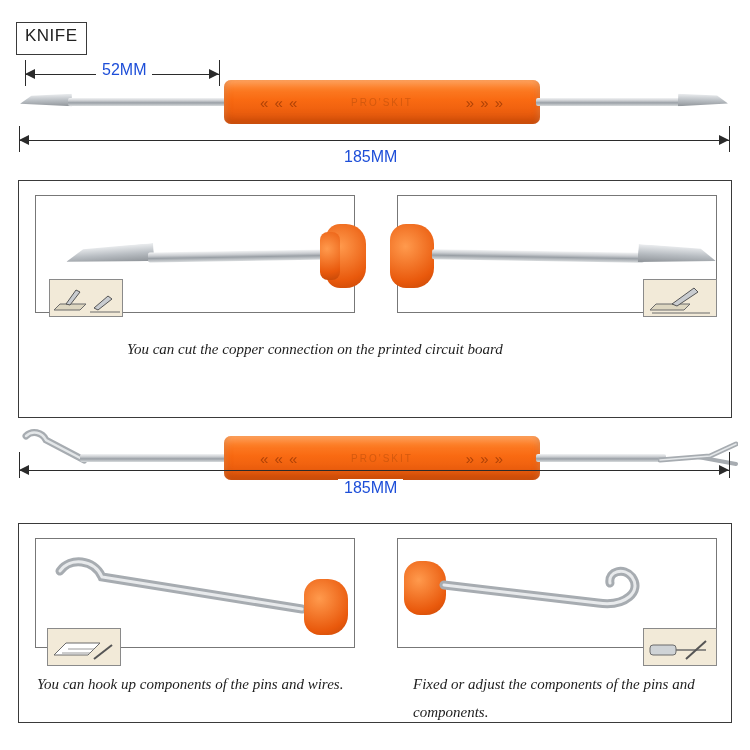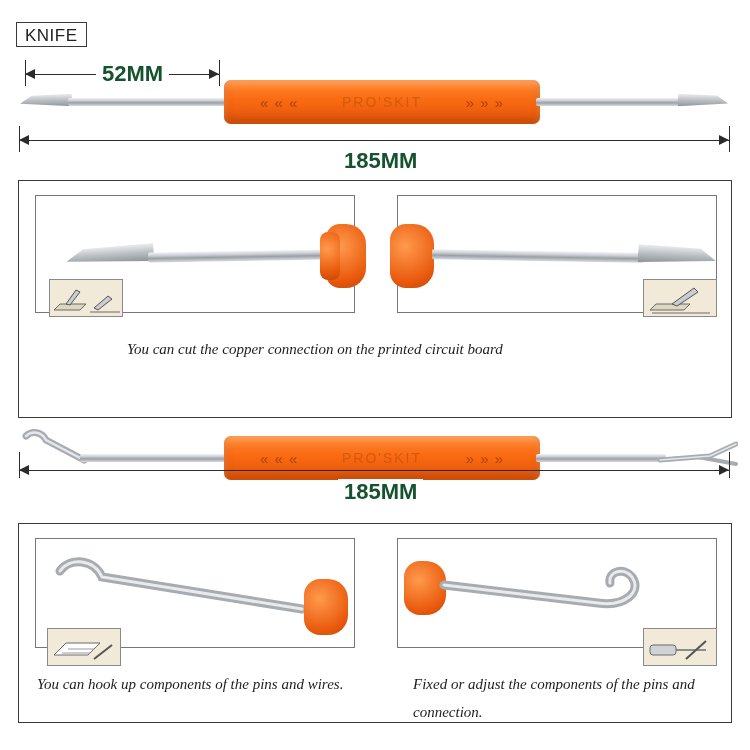--- a/index.html
+++ b/index.html
@@ -21,40 +21,39 @@
     height: 750px;
   }
 
   
   .section-title {
     position: absolute;
     border: 1.5px solid #3a3a3a;
     background: #ffffff;
     font-size: 17px;
     letter-spacing: 0.5px;
-    padding: 3px 8px 0 8px;
+    padding: 3px 8px 8px 8px;
     color: #222;
     font-family: "Liberation Sans", sans-serif;
   }
   #title-knife { left: 16px; top: 22px; }
   #title-hook  { left: 16px; top: 386px; }
 
   
   .dim-line {
     position: absolute;
     height: 1px;
     background: #2b2b2b;
   }
   .dim-label {
     position: absolute;
-    font-size: 22px;
-    color: #14532d;
+    font-size: 16px;
+    color: #1d4ed8;
     background: #fff;
     padding: 0 6px;
-    font-weight: bold;
   }
   .arrow-l, .arrow-r {
     position: absolute;
     width: 0; height: 0;
     border-top: 5px solid transparent;
     border-bottom: 5px solid transparent;
   }
   .arrow-l { border-right: 10px solid #2b2b2b; }
   .arrow-r { border-left: 10px solid #2b2b2b; }
   .tick {
@@ -80,21 +79,21 @@
     font-size: 15px;
     letter-spacing: 1px;
     opacity: .85;
     font-family: "Liberation Sans", sans-serif;
   }
   .grip .brand {
     position: absolute;
     top: 50%;
     left: 50%;
     transform: translate(-50%,-50%);
-    font-size: 14px;
+    font-size: 10px;
     color: #c9540c;
     letter-spacing: 2px;
     opacity: .75;
     white-space: nowrap;
     text-align: right;
   }
 
   .shaft {
     position: absolute;
     background: linear-gradient(180deg,#f2f3f4 0%, #c9ccd0 35%, #9aa0a6 60%, #d8dbdd 100%);
@@ -283,16 +282,16 @@
       <svg width="74" height="38" viewBox="0 0 74 38">
         <rect x="0" y="0" width="74" height="38" fill="#f2ead8"></rect>
         <rect x="6" y="16" width="26" height="10" rx="3" fill="#cfd3d6" stroke="#6b6b6b" stroke-width="1"></rect>
         <line x1="32" y1="21" x2="62" y2="21" stroke="#6b6b6b" stroke-width="1.5"></line>
         <path d="M42 30 L62 12" stroke="#555" stroke-width="2" fill="none"></path>
       </svg>
     </div>
 
     <div class="caption" style="left:394px; top:152px;">Fixed or adjust the components of the pins and</div>
     <div class="caption" style="left:18px; top:152px;">You can hook up  components of the pins and wires.</div>
-    <div class="caption" style="left:394px; top:180px;">connection.</div>
+    <div class="caption" style="left:394px; top:180px;">components.</div>
   </div>
 
 </div>
 
 </body></html>

